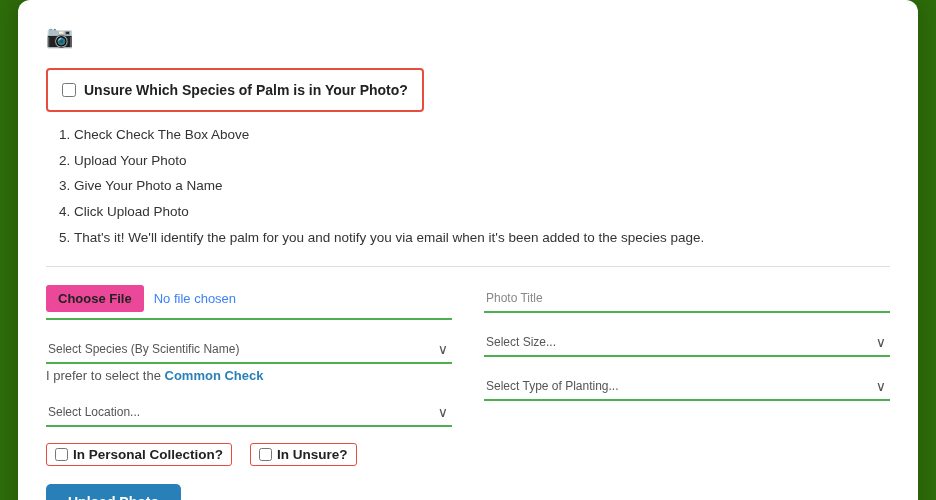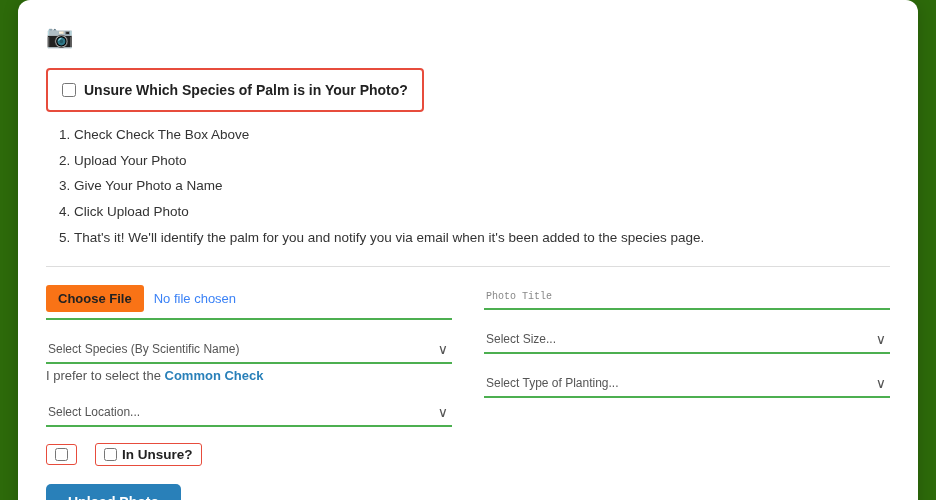--- a/index.html
+++ b/index.html
@@ -81,43 +81,42 @@
       margin-bottom: 16px;
     }
     .file-row {
       display: flex;
       align-items: center;
       gap: 10px;
       border-bottom: 2px solid #4caf50;
       padding-bottom: 6px;
     }
     .choose-file-btn {
-      background: #f97316;
+      background: #ec4899;
       border: none;
       padding: 6px 12px;
       border-radius: 3px;
       cursor: pointer;
       font-size: 13px;
       color: #222;
       font-weight: bold;
     }
     .no-file-text {
       color: #3b82f6;
       font-size: 13px;
     }
     .text-input-field {
       width: 100%;
       border: none;
       border-bottom: 2px solid #4caf50;
       outline: none;
       padding: 6px 2px;
-      font-size: 10px;
+      font-size: 12px;
       color: #333;
       background: transparent;
-      font-family: Liberation Mono, monospace;
     }
     .text-input-field::placeholder {
       color: #888;
     }
     .select-wrapper {
       position: relative;
       border-bottom: 2px solid #4caf50;
     }
     .select-wrapper select {
       width: 100%;
@@ -244,20 +243,21 @@
             <option>Select Location...</option>
           </select>
           <span class="chevron">∨</span>
         </div>
       </div>
 
       
       <div class="checkboxes-row">
         <label class="checkbox-label">
           <input type="checkbox" style="">
+          <span>In Personal Collection?</span>
         </label>
         <label class="checkbox-label">
           <input type="checkbox" style="">
           <span>In Unsure?</span>
         </label>
       </div>
 
       
       <button class="upload-btn">Upload Photo</button>
     </div>

